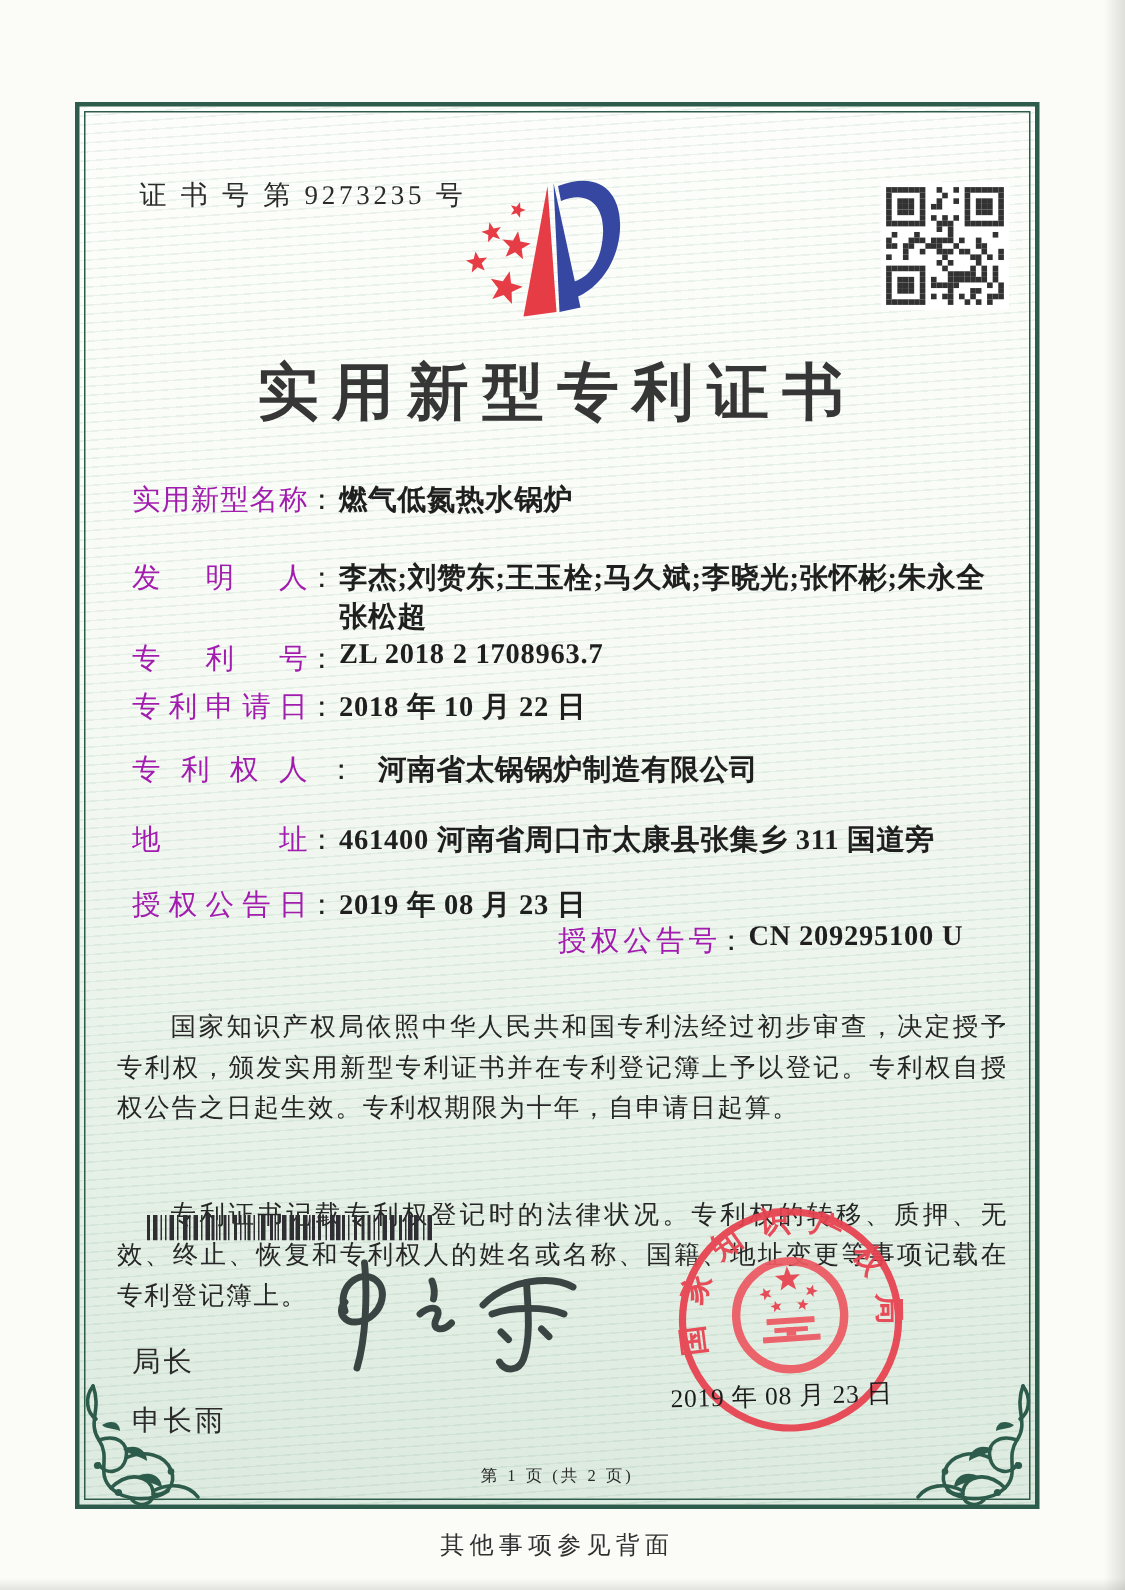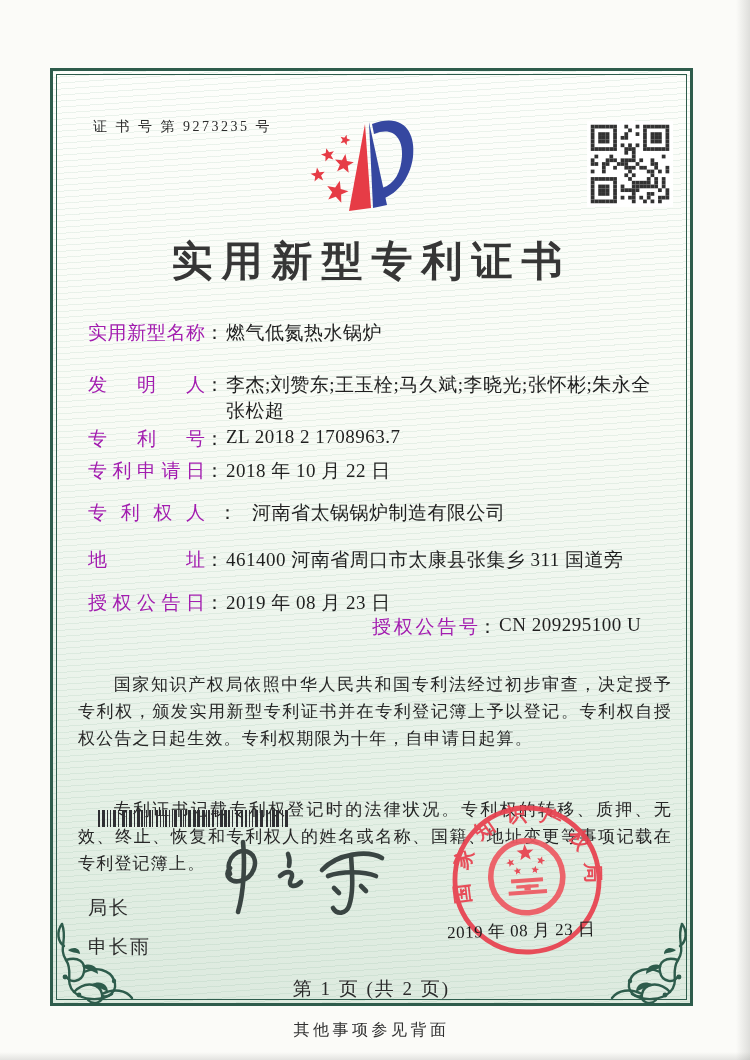--- a/index.html
+++ b/index.html
@@ -15,32 +15,32 @@
 
   
   .frame { position:absolute; left:50px; top:68px; width:643px; height:938px;
     border:3px solid #2e5c4c;
     background:
       repeating-linear-gradient(176deg, rgba(110,165,135,0.13) 0px, rgba(110,165,135,0.13) 1px, rgba(0,0,0,0) 1px, rgba(0,0,0,0) 6px),
       linear-gradient(180deg, #fdfefb 0%, #f8fbf5 38%, #ecf4ec 62%, #e3efe4 82%, #ddeadf 100%);
   }
   .frame .inner-line { position:absolute; inset:3px; border:1px solid #2e5c4c; pointer-events:none; }
 
-  .cert-no { position:absolute; left:93px; top:118px; font-size:14px; letter-spacing:2.5px; color:#2b2b2b; }
+  .cert-no { position:absolute; left:93px; top:118px; font-size:18px; letter-spacing:2.5px; color:#2b2b2b; }
 
   .logo { position:absolute; left:303px; top:112px; width:155px; height:115px; }
   .qr   { position:absolute; left:587px; top:121px; width:86px; height:86px; }
 
   .title { position:absolute; left:50px; top:234px; width:643px; text-align:center;
     font-size:41px; font-weight:600; letter-spacing:9px; color:#363636; }
   .f-row { position:absolute; left:88px; display:flex; align-items:flex-start;
     font-size:19px; color:#1f1f1f; white-space:nowrap; }
   .f-label { display:inline-block; width:117px; text-align:justify; text-align-last:justify; color:#a21caf; }
   .f-colon { margin:0 2px 0 0; }
-  .f-value { letter-spacing:0.5px; }
+  .f-value { letter-spacing:0.5px;font-weight:bold; }
   .f-value .v2 { display:block; }
   .r1 { top:320px; } .r2 { top:372px; } .r3 { top:426px; } .r4 { top:458px; }
   .r5 { top:500px;gap:13px; } .r6 { top:547px; } .r7 { top:590px; }
   .col2 { position:absolute; left:284px; top:0; display:flex;margin-top:24px; }
   .col2 .f-label { width:106px; }
 
   .paras { position:absolute; left:78px; top:627px; width:594px; font-size:17px;
     line-height:27px; letter-spacing:1.2px; color:#262626; text-align:justify; }
   .paras p { text-indent:2.1em; margin-bottom:7px;margin-top:44px; }
 
@@ -49,21 +49,21 @@
   .signer { position:absolute; left:88px; top:855px; font-size:19px; letter-spacing:2px; color:#2b2b2b;margin-top:40px; }
   .signer div { margin-bottom:13px; }
 
   .signature { position:absolute; left:200px; top:830px; width:215px; height:95px; }
 
   .seal { position:absolute; left:447px; top:800px; width:160px; height:160px; transform:rotate(-4deg); opacity:0.93; }
   .seal-date { position:absolute; left:447px; top:919px; width:165px; font-size:17px;
     letter-spacing:0.5px; color:#1c1c1c; transform:rotate(-1.5deg); white-space:nowrap; }
 
   .page-note { position:absolute; left:50px; top:976px; width:643px; text-align:center;
-    font-size:19px; letter-spacing:2px; color:#2b2b2b; }
+    font-size:11px; letter-spacing:2px; color:#2b2b2b; }
   .back-note { position:absolute; left:50px; top:1020px; width:643px; text-align:center;
     font-size:16px; letter-spacing:3.5px; color:#303030; }
 
   .flourish { position:absolute; width:86px; height:84px; }
   .flourish.fl-left  { left:52px;  top:922px; }
   .flourish.fl-right { left:606px; top:922px; transform:scaleX(-1); }
 </style>
 </head>
 <body>
 

